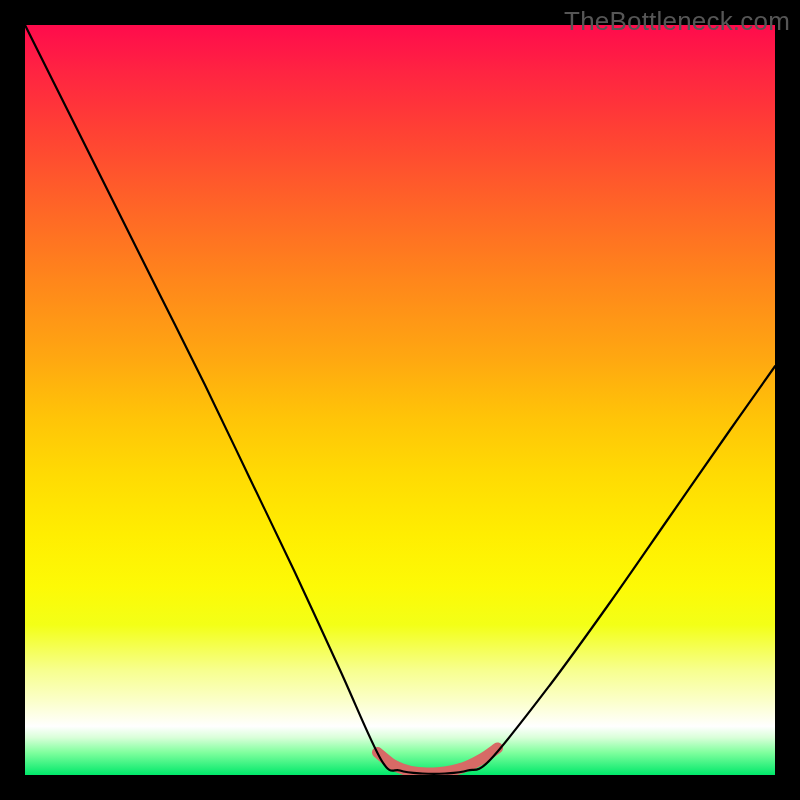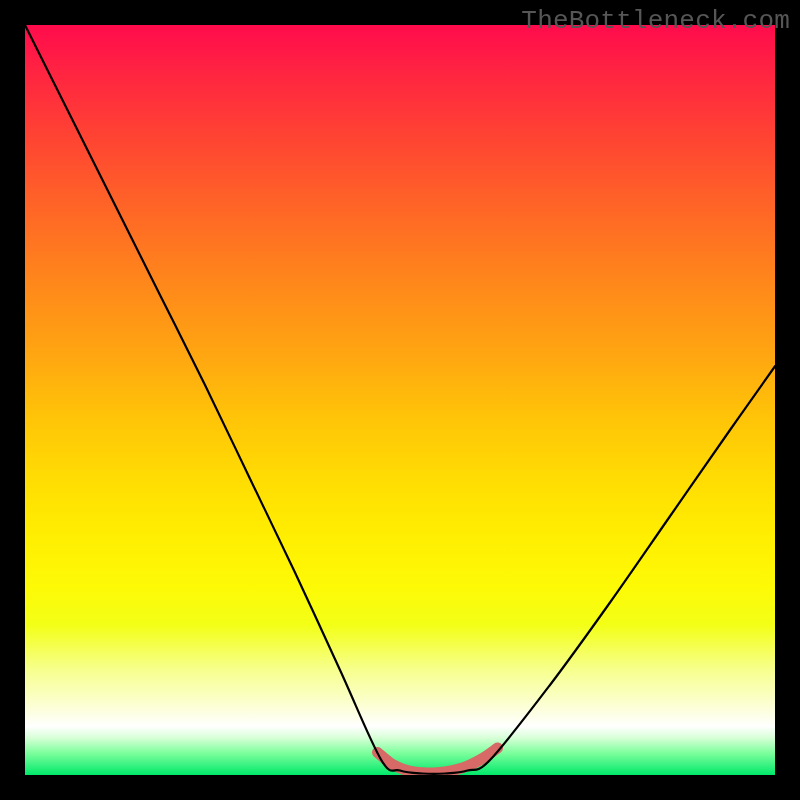--- a/index.html
+++ b/index.html
@@ -7,21 +7,21 @@
   .stage {
     position: relative;
     width: 800px;
     height: 800px;
     background: #000;
   }
   .watermark {
     position: absolute;
     top: 6px;
     right: 10px;
-    font-family: Liberation Mono, monospace;
+    font-family: Liberation Sans, sans-serif;
     font-size: 26px;
     font-weight: 500;
     color: #565656;
     letter-spacing: 0.2px;
     z-index: 5;
   }
   .plot {
     position: absolute;
     left:   25px;
     right:  25px;

